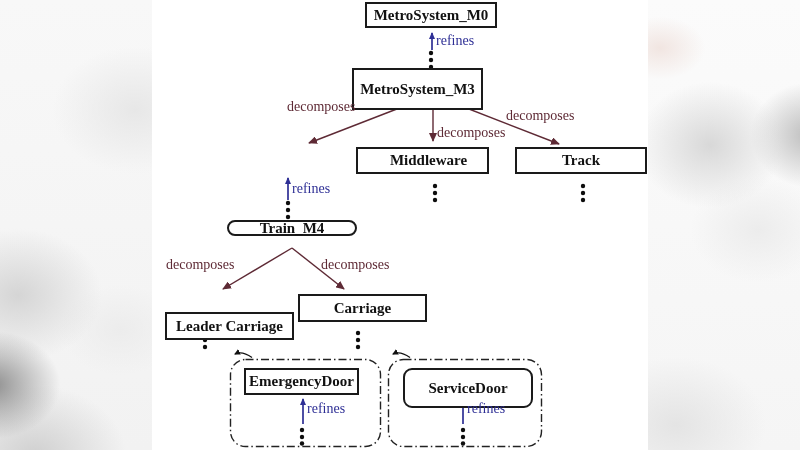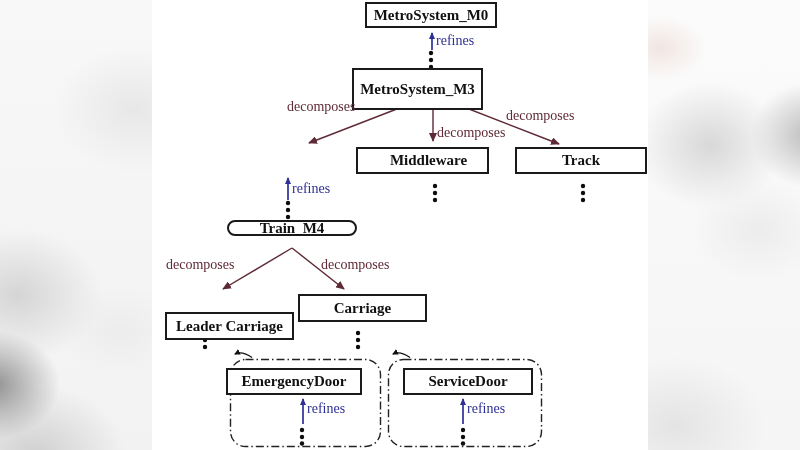--- a/index.html
+++ b/index.html
@@ -36,22 +36,22 @@
         background:#fff;display:flex;align-items:center;justify-content:center;
         font-weight:bold;font-size:15px;color:var(--text);white-space:nowrap;}
   #n-m0{left:365px;top:2px;width:132px;height:26px;}
   #n-m3{left:352px;top:68px;width:131px;height:42px;}
   #n-train{left:227px;top:146px;width:130px;height:27px;}
   #n-middleware{left:356px;top:147px;width:133px;height:27px;padding-left:12px;}
   #n-track{left:515px;top:147px;width:132px;height:27px;}
   #n-train-m4{left:227px;top:220px;width:130px;height:16px;border-radius:8px;}
   #n-leader{left:153px;top:312px;width:129px;height:28px;margin-left:12px;}
   #n-carriage{left:298px;top:294px;width:129px;height:28px;align-items:center;}
-  #n-emergency{left:226px;top:368px;width:136px;height:27px;}
-  #n-service{left:403px;top:368px;width:130px;height:27px;}
+  #n-emergency{left:244px;top:368px;width:115px;height:27px;}
+  #n-service{left:403px;top:368px;width:130px;height:40px;border-radius:9px;}
 
   
   .elabel{position:absolute;font-size:14px;line-height:18px;white-space:nowrap;}
   .elabel.decomposes{color:var(--decomposes-arrow);}
   .elabel.refines{color:var(--refines-arrow);}
   #l-ref-top{left:436px;top:32px;}
   #l-dec-l1{left:287px;top:98px;}
   #l-dec-m1{left:437px;top:124px;}
   #l-dec-r1{left:506px;top:107px;}
   #l-ref-train{left:292px;top:180px;}

